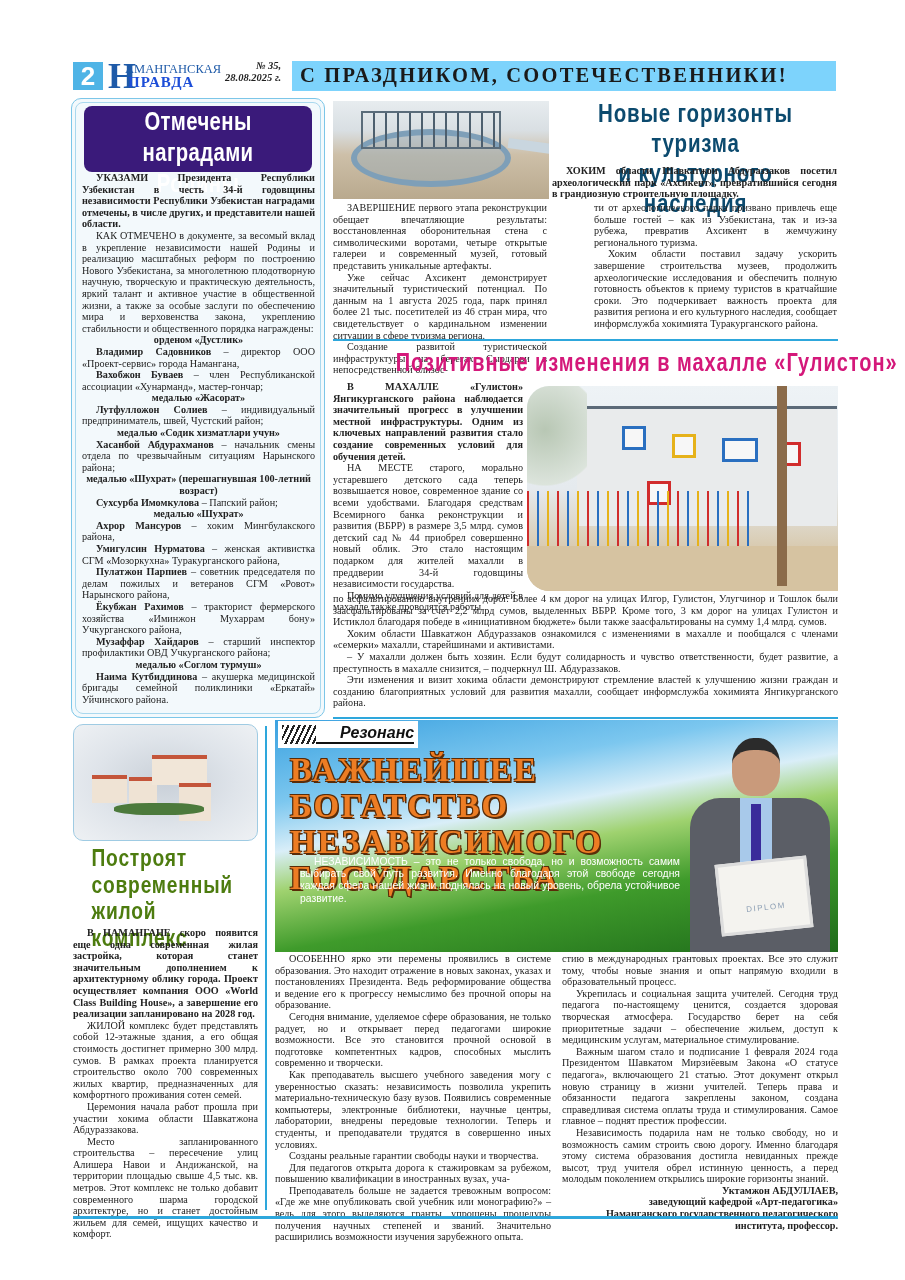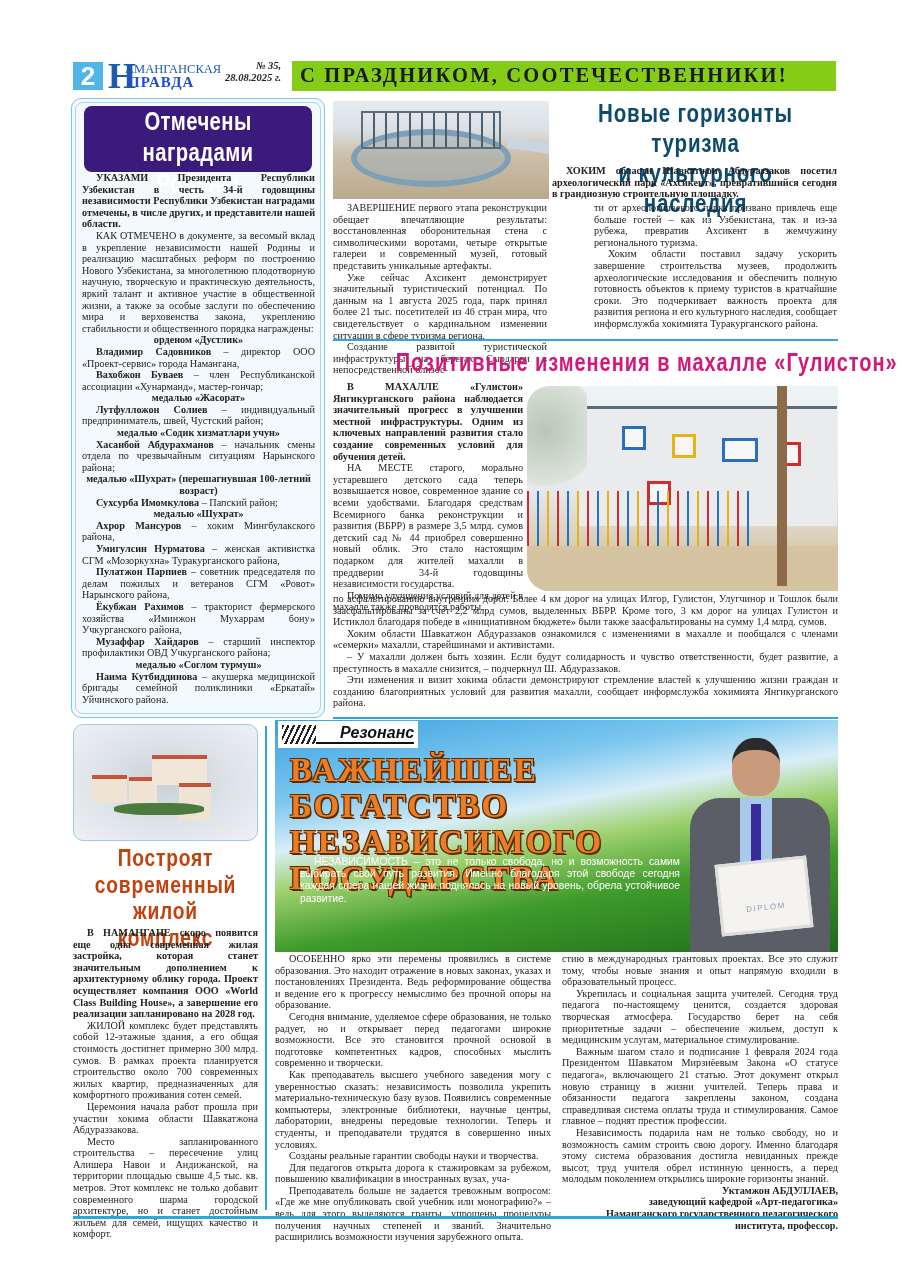--- a/index.html
+++ b/index.html
@@ -12,21 +12,21 @@
   .txt p.center { text-align: center; text-indent: 0; font-weight: bold; }
   .lead { font-weight: bold; }
 
   
   #hdr-num { left: 73px; top: 62px; width: 30px; height: 28px; background: #4fb4e6; color: #fff; font-family: "Liberation Sans", sans-serif; font-weight: bold; font-size: 26px; line-height: 28px; text-align: center; }
   #hdr-logo { left: 108px; top: 60px; width: 120px; height: 32px; }
   #hdr-logo .big { position: absolute; left: 0; top: 0; font-family: "Liberation Serif", serif; font-size: 36px; line-height: 32px; color: #1e5aa8; font-weight: bold; }
   #hdr-logo .l1 { position: absolute; left: 17px; top: 2px; font-size: 12.5px; color: #1e5aa8; font-family: "Liberation Serif", serif; letter-spacing: 0; }
   #hdr-logo .l2 { position: absolute; left: 20px; top: 14px; font-size: 15px; color: #1d4ed8; font-weight: bold; font-family: "Liberation Serif", serif; letter-spacing: 1px; }
   #hdr-issue { left: 225px; top: 60px; font-family: "Liberation Serif", serif; font-style: italic; font-weight: bold; font-size: 10.5px; line-height: 12px; color: #222; text-align: right; }
-  #hdr-banner { left: 292px; top: 61px; width: 544px; height: 30px; background: #84cc16; }
+  #hdr-banner { left: 292px; top: 61px; width: 544px; height: 30px; background: #7dd3fc; }
   #hdr-banner span { position: absolute; left: 8px; top: 3px; font-family: "Liberation Serif", serif; font-weight: bold; font-size: 20.5px; letter-spacing: 2.2px; color: #1a1a1a; }
 
   
   #awards-box { left: 71px; top: 98px; width: 254px; height: 620px; border: 1.5px solid #7cc6e8; border-radius: 10px; background: #f3f9fc; }
   #awards-inner { left: 75px; top: 102px; width: 246px; height: 612px; border: 1px solid #a9d8ee; border-radius: 8px; }
   #awards-title { left: 84px; top: 106px; width: 228px; height: 66px; background: #3a1a7a; border-radius: 8px; color: #fff; text-align: center; }
   #awards-title .t1, #awards-title .t2 { display: block; font-family: "Liberation Sans", sans-serif; font-weight: bold; font-size: 26px; line-height: 31px; transform: scaleX(0.78); letter-spacing: 0.5px; }
   #awards-text { left: 82px; top: 172px; width: 233px; }
 
   
@@ -54,21 +54,21 @@
   #gul-photo .ground { position: absolute; left: 0; top: 160px; width: 311px; height: 45px; background: #d6c3a1; }
   #gul-text-full { left: 333px; top: 593px; width: 505px; }
 
   
   #house-photo { left: 73px; top: 724px; width: 185px; height: 117px; border-radius: 10px; overflow: hidden; background: radial-gradient(ellipse at 50% 50%, #c9d0d8 0%, #dfe4ea 55%, #eef1f4 100%); border: 1px solid #9fcbe3; }
   #house-photo .b1 { position: absolute; left: 18px; top: 50px; width: 35px; height: 28px; background: #efe3d4; border-top: 4px solid #c4553a; }
   #house-photo .b2 { position: absolute; left: 55px; top: 52px; width: 28px; height: 32px; background: #efe3d4; border-top: 4px solid #c4553a; }
   #house-photo .b3 { position: absolute; left: 78px; top: 30px; width: 55px; height: 30px; background: #f1e6d8; border-top: 4px solid #c4553a; }
   #house-photo .b4 { position: absolute; left: 105px; top: 58px; width: 32px; height: 38px; background: #efe3d4; border-top: 4px solid #c4553a; }
   #house-photo .green { position: absolute; left: 40px; top: 78px; width: 90px; height: 12px; background: #4c7a3c; border-radius: 40%; }
-  #house-title { left: 73px; top: 845px; width: 185px; color: #c2410c; text-align: center; }
+  #house-title { left: 73px; top: 845px; width: 185px; color: #4d7c0f; text-align: left; }
   #house-title span { display: block; font-family: "Liberation Sans", sans-serif; font-weight: bold; font-size: 24px; line-height: 26.5px; transform: scaleX(0.8); letter-spacing: 1px; }
   #house-text { left: 73px; top: 927px; width: 185px; }
   #house-lead { font-weight: bold; letter-spacing: 0; }
 
   #vline-left { left: 265px; top: 726px; width: 2px; height: 484px; background: #2ea7dc; }
 
   
   #res-banner { left: 275px; top: 720px; width: 563px; height: 232px; overflow: hidden; background: linear-gradient(170deg, #3aa1e0 0%, #7cc7ef 25%, #d9eef8 40%, #9fd26f 52%, #3f9b2b 70%, #1e6b1a 100%); }
   #res-tag { left: 278px; top: 721px; width: 140px; height: 27px; background: #ffffff; }
   #res-tag .stripes { position: absolute; left: 4px; top: 4px; width: 34px; height: 19px; background: repeating-linear-gradient(115deg, #222 0 2px, transparent 2px 5px); }

